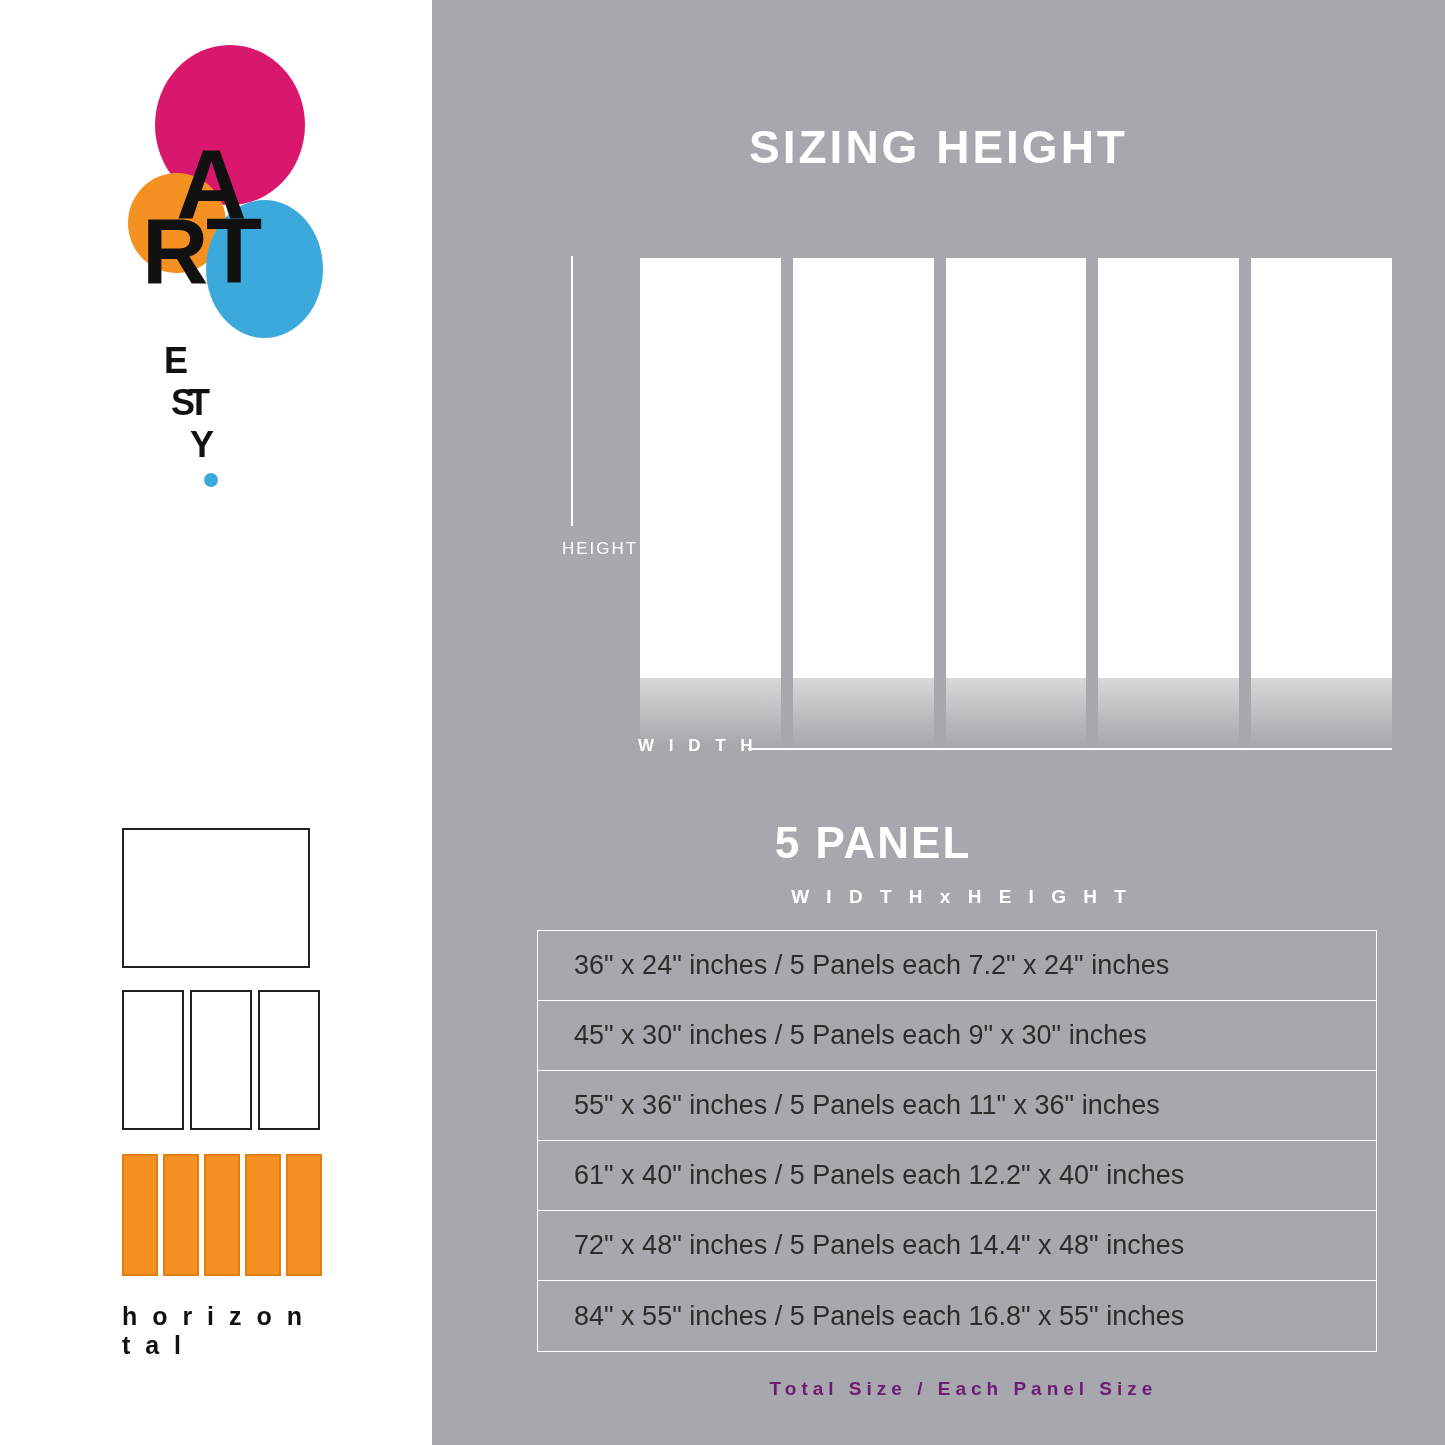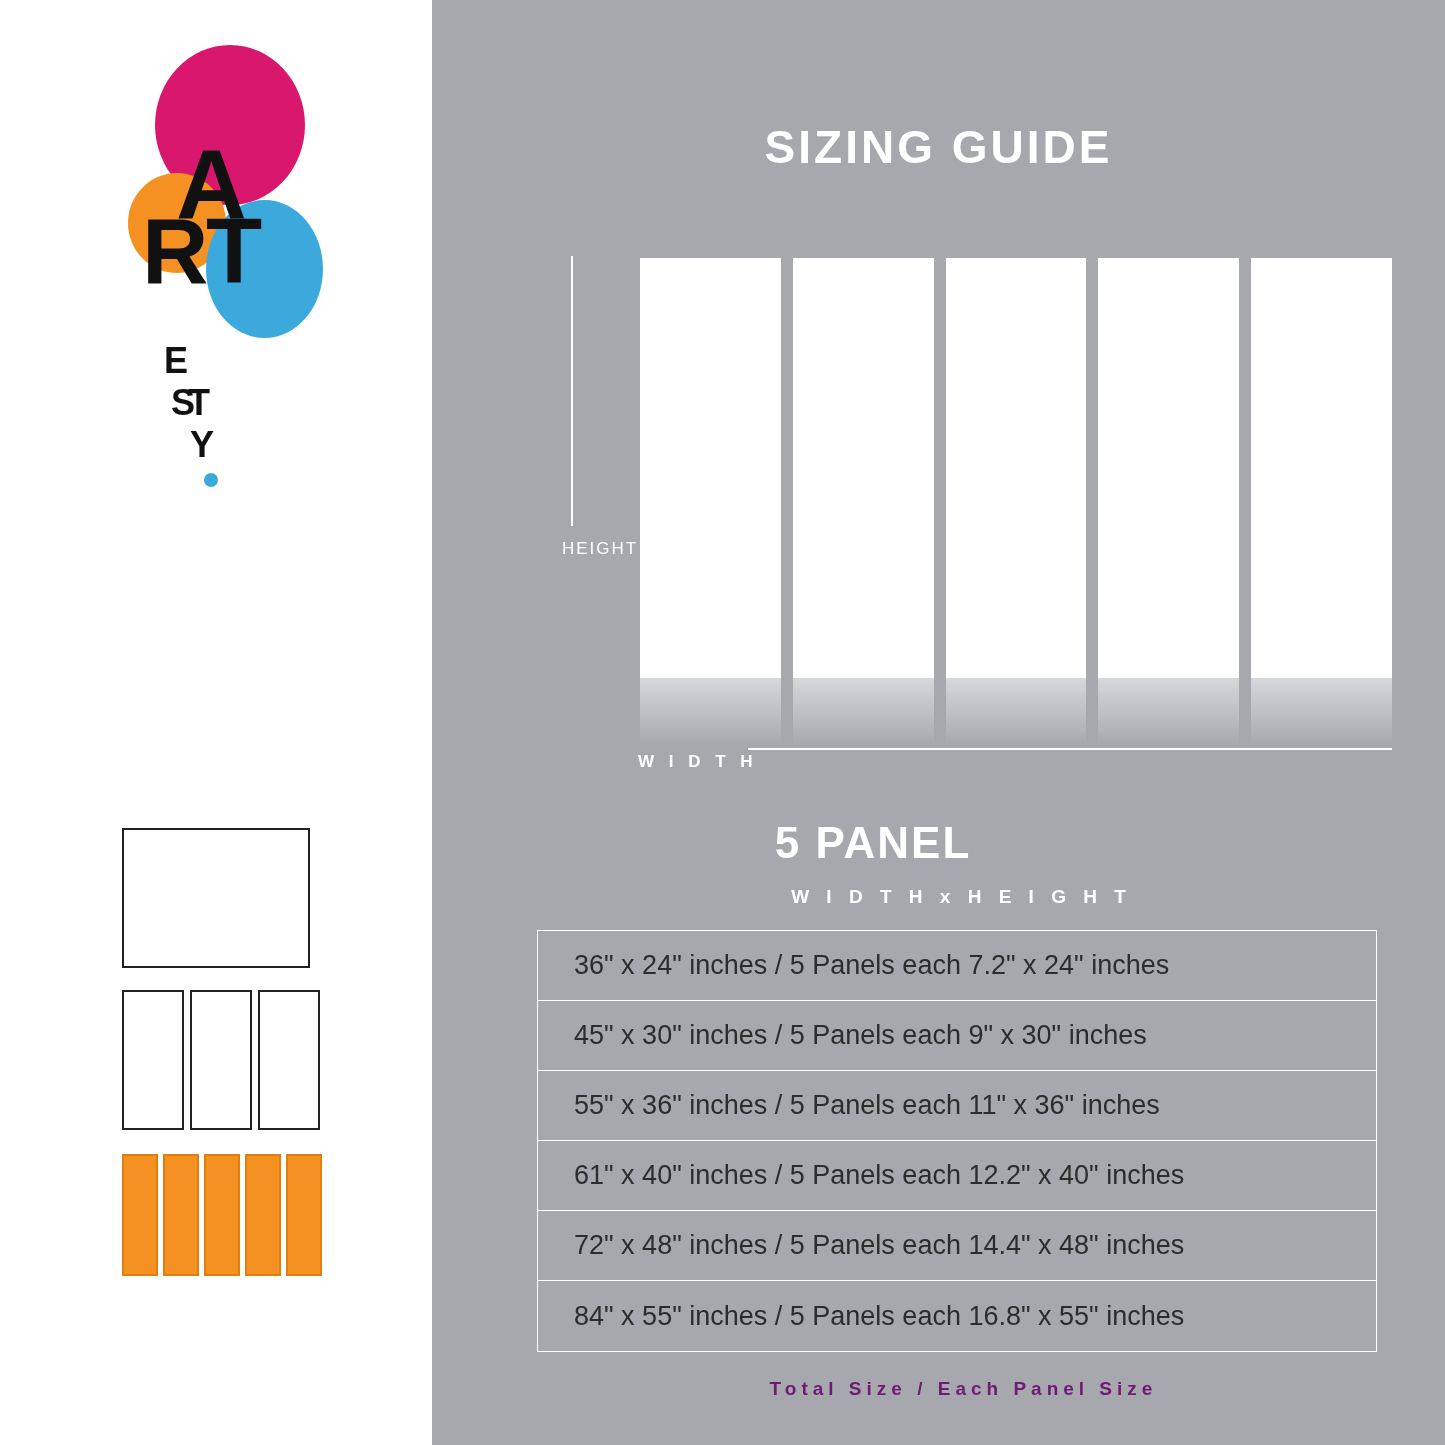--- a/index.html
+++ b/index.html
@@ -223,21 +223,20 @@
     background: #ffffff;
   }
   .width-label {
     position: absolute;
     left: 86px;
     top: 488px;
     color: #ffffff;
     font-size: 17px;
     font-weight: bold;
     letter-spacing: 5px;
-    margin-top: 16px;
   }
 
   
   .panel-count {
     position: absolute;
     left: 0;
     top: 818px;
     width: 882px;
     text-align: center;
     color: #ffffff;
@@ -324,26 +323,27 @@
       </div>
 
       <div class="thumb-five">
         <div class="t5"></div>
         <div class="t5"></div>
         <div class="t5"></div>
         <div class="t5"></div>
         <div class="t5"></div>
       </div>
 
+      <div class="thumb-label">h o r i z o n t a l</div>
     </div>
   </div>
 
   <div class="right-panel">
 
-    <div class="guide-title">SIZING GUIDE</div>
+    <div class="guide-title">SIZING HEIGHT</div>
 
     <div class="diagram">
       <div class="height-line"></div>
       <div class="height-label">HEIGHT</div>
 
       <div class="panels-row">
         <div class="panel-box"></div>
         <div class="panel-box"></div>
         <div class="panel-box"></div>
         <div class="panel-box"></div>

